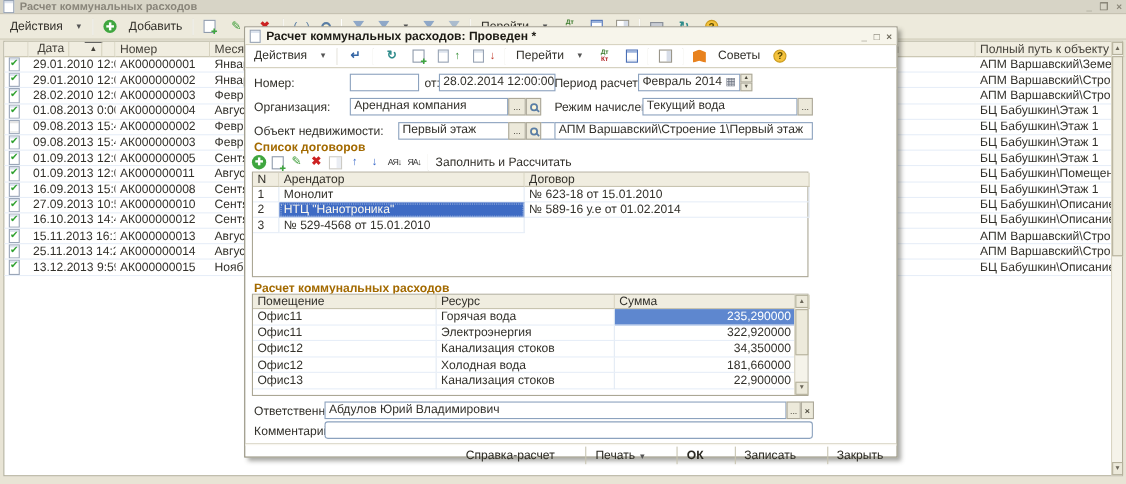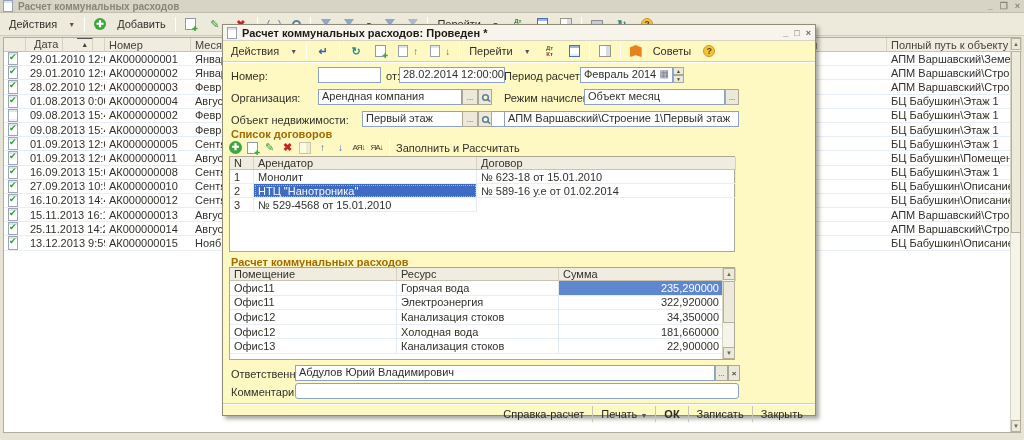--- a/index.html
+++ b/index.html
@@ -52,21 +52,21 @@
   .lrow { height:14.2px; border-bottom:1px solid #E7EEF8; }
   .lrow span { padding:0 4px; overflow:hidden; white-space:nowrap; height:100%; display:flex; align-items:center; }
   .doc-posted { position:relative; width:10px; height:11px; background:#fff; border:1px solid #9aa6b8; box-shadow:inset 0 2px 0 #dfe6f0; }
   .doc-posted::after { content:"✔"; position:absolute; color:#2FA12F; font-size:9px; left:0px; top:-1px; }
   .doc-plain { width:10px; height:11px; background:#fff; border:1px solid #9aa6b8; box-shadow:inset 0 2px 0 #e4e4e4, inset 0 -2px 0 #eee; }
   .vscroll { position:absolute; right:0; top:0; width:10px; height:100%; background:#F5F3EA; border-left:1px solid #D8D4C2; }
   .vs-btn { position:absolute; left:0; width:10px; height:12px; background:#ECE9DA; border:1px solid #B5B19C; color:#6b675a; font-size:6px; display:flex; align-items:center; justify-content:center; }
   .vs-thumb { position:absolute; left:0; width:10px; background:#EDEADB; border:1px solid #B5B19C; }
 
   
-  .dialog { position:absolute; left:222px; top:24px; width:594px; height:392px; background:#fef9c3; border:1px solid #908C79; box-shadow:3px 3px 4px rgba(60,60,50,0.45); }
+  .dialog { position:absolute; left:222px; top:24px; width:594px; height:392px; background:#ffffff; border:1px solid #908C79; box-shadow:3px 3px 4px rgba(60,60,50,0.45); }
   .dlg-title { position:absolute; left:0; top:0; right:0; height:16px; background:#F7F5EB; border-bottom:1px solid #D8D4C2; display:flex; align-items:center; gap:5px; padding:0 4px; font-weight:bold; color:#1c1a14; }
   .dlg-controls { margin-left:auto; display:flex; gap:6px; color:#6e6a5c; font-size:9px; font-weight:bold; }
   .dlg-toolbar { position:absolute; left:0; top:16px; right:0; height:21px; display:flex; align-items:center; gap:4px; padding:0 4px; border-bottom:1px solid #D2CEBB; box-shadow:0 1px 0 #fff; }
 
   .lbl { position:absolute; color:#32302a; white-space:nowrap; }
   .inp { position:absolute; height:16px; background:#fff; border:1px solid #8CA2BE; display:flex; align-items:flex-start; padding:0 3px; white-space:nowrap; overflow:hidden; }
   .inp .grow { flex:1; }
   .sbtn { position:absolute; height:16px; background:#ECE9DA; border:1px solid #ACA899; display:flex; align-items:center; justify-content:center; font-size:8px; color:#4a473c; }
   .spin { position:absolute; width:11px; height:16px; display:flex; flex-direction:column; }
   .spin span { flex:1; background:#ECE9DA; border:1px solid #ACA899; font-size:5px; display:flex; align-items:center; justify-content:center; color:#4a473c; }
@@ -77,21 +77,21 @@
 
   .grid-table { position:absolute; background:#fff; border:1px solid #ABA795; }
   .ghead, .grow-r { display:grid; align-items:center; }
   .ghead span { background:#F0EDE0; border-right:1px solid #D6D2BF; border-bottom:1px solid #C8C4B0; height:13px; display:flex; align-items:center; padding:0 4px; overflow:hidden; white-space:nowrap; }
   .grow-r span { padding:0 4px; height:100%; display:flex; align-items:center; border-right:1px solid #E2EAF4; border-bottom:1px solid #E7EEF8; overflow:hidden; white-space:nowrap; }
   .cell-sel { background:#3E6BC4; color:#FDF9EE; outline:1px dotted #9db4dd; outline-offset:-2px; }
   .amt { justify-content:flex-end; }
   .amt-sel { background:#5E87CF; color:#fff; }
 
   .footer-sep { position:absolute; left:0; right:0; height:2px; border-top:1px solid #D2CEBB; border-bottom:1px solid #FDFCF7; }
-  .footer { position:absolute; right:4px; display:flex; align-items:center; }
+  .footer { position:absolute; right:4px; display:flex; align-items:center;gap:20px; }
   .fbtn { padding:2px 8px; border-left:1px solid #C9C5B2; white-space:nowrap; color:#2b2922; }
   .fbtn:first-child { border-left:none; }
   .fbtn.ok { font-weight:bold; }
 </style>
 </head>
 <body>
 
 <div class="mdi-title">
   <span class="ic-doc"></span>
   <span>Расчет коммунальных расходов</span>
@@ -419,21 +419,21 @@
   <span class="lbl" style="left:8px; top:67px;">Организация:</span>
   <span class="inp" style="left:95px; top:64px; width:144px;">
       <span>Арендная компания</span>
     </span>
   <span class="sbtn" style="left:239px; top:64px; width:16px;">...</span>
   <span class="sbtn" style="left:255px; top:64px; width:14px;">
       <span class="ic-mag" style="transform:scale(.8);"></span>
     </span>
   <span class="lbl" style="left:281px; top:67px;">Режим начисления:</span>
   <span class="inp" style="left:361px; top:64px; width:141px;">
-      <span>Объект месяц</span>
+      <span>Текущий вода</span>
     </span>
   <span class="sbtn" style="left:502px; top:64px; width:14px;">...</span>
 
   <span class="lbl" style="left:8px; top:89px;">Объект недвижимости:</span>
   <span class="inp" style="left:108px; top:86px; width:144px;margin-left:31px;">
       <span>Первый этаж</span>
     </span>
   <span class="sbtn" style="left:239px; top:86px; width:16px;">...</span>
   <span class="sbtn" style="left:255px; top:86px; width:14px;">
       <span class="ic-mag" style="transform:scale(.8);"></span>

